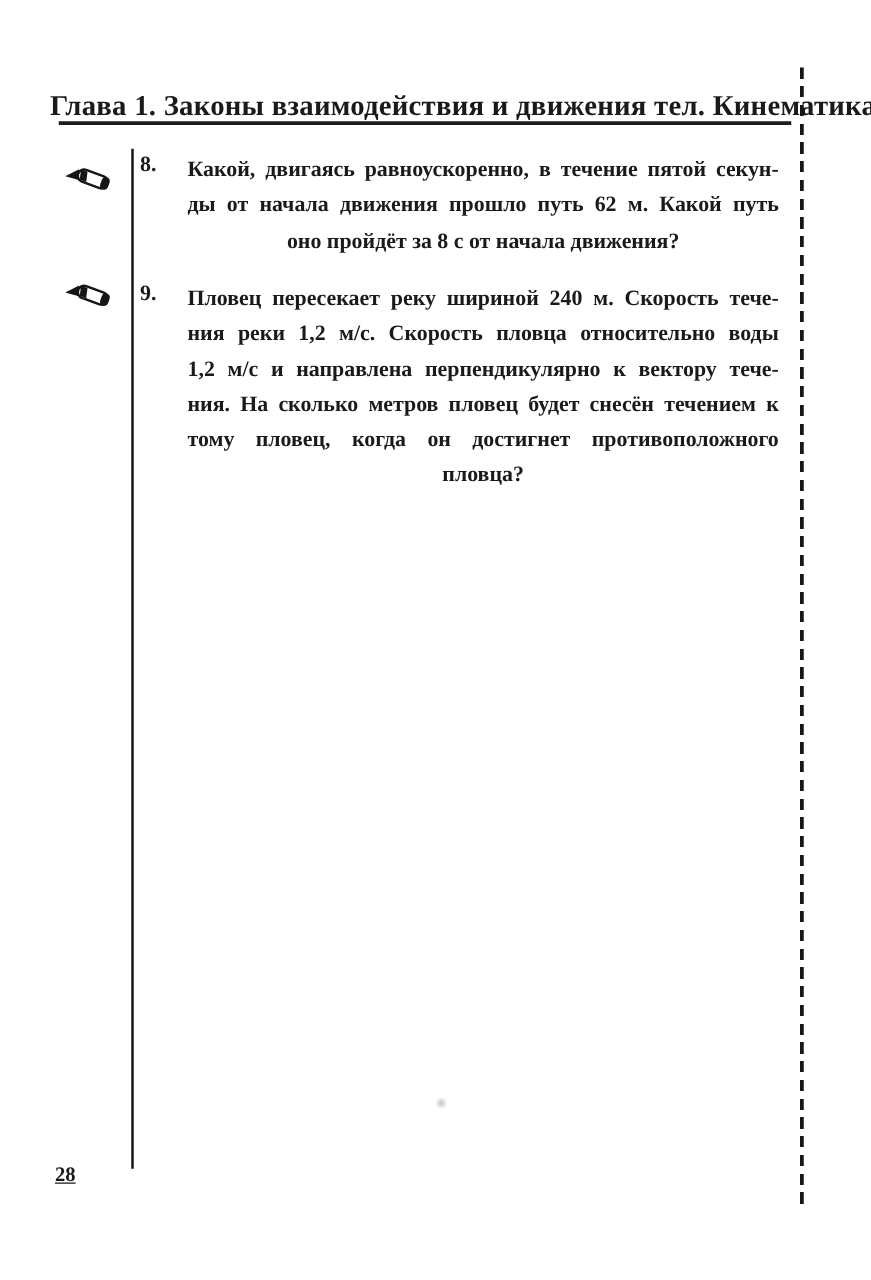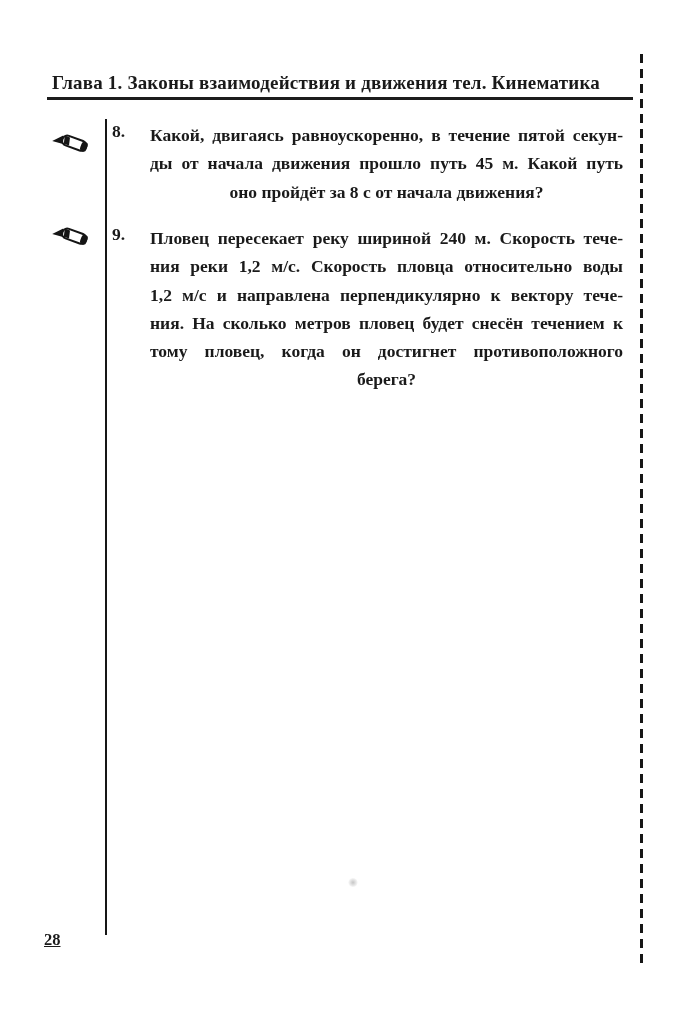--- a/index.html
+++ b/index.html
@@ -9,24 +9,24 @@
     width: 697px;
     height: 1024px;
     margin: 0 auto;
     background: #ffffff;
     overflow: hidden;
     font-family: "Liberation Serif", "DejaVu Serif", serif;
     color: #1a1a1a;
   }
   .chapter-header {
     position: absolute;
-    left: 52px;
+    left: 40px;
     top: 72px;
     width: 560px;
-    font-size: 19px;
+    font-size: 23px;
     font-weight: 700;
     letter-spacing: 0.2px;
     white-space: nowrap;
   }
   .header-rule {
     position: absolute;
     left: 47px;
     top: 97px;
     width: 586px;
     height: 2.5px;
@@ -142,34 +142,34 @@
         <path d="M15 12 l5.5 0 1.8 8 -5.5 0 Z" fill="#151515"></path>
         <rect x="33.5" y="11" width="6.5" height="10" rx="3.2" fill="#151515"></rect>
       </g>
     </svg>
   </div>
 
   <div class="problem problem-8">
     <div class="num">8.</div>
     <div class="body">
       <span class="line just">Какой, двигаясь равноускоренно, в течение пятой секун-</span>
-      <span class="line just">ды от начала движения прошло путь 45 м. Какой путь</span>
+      <span class="line just">ды от начала движения прошло путь 62 м. Какой путь</span>
       <span class="line">оно пройдёт за 8 с от начала движения?</span>
     </div>
   </div>
 
   <div class="problem problem-9">
     <div class="num">9.</div>
     <div class="body">
       <span class="line just">Пловец пересекает реку шириной 240 м. Скорость тече-</span>
       <span class="line just">ния реки 1,2 м/с. Скорость пловца относительно воды</span>
       <span class="line just">1,2 м/с и направлена перпендикулярно к вектору тече-</span>
       <span class="line just">ния. На сколько метров пловец будет снесён течением к</span>
       <span class="line just">тому пловец, когда он достигнет противоположного</span>
-      <span class="line">берега?</span>
+      <span class="line">пловца?</span>
     </div>
   </div>
 
   <div class="page-number">28</div>
 
   <div class="smudge"></div>
 
 </div>
 
 </body></html>

